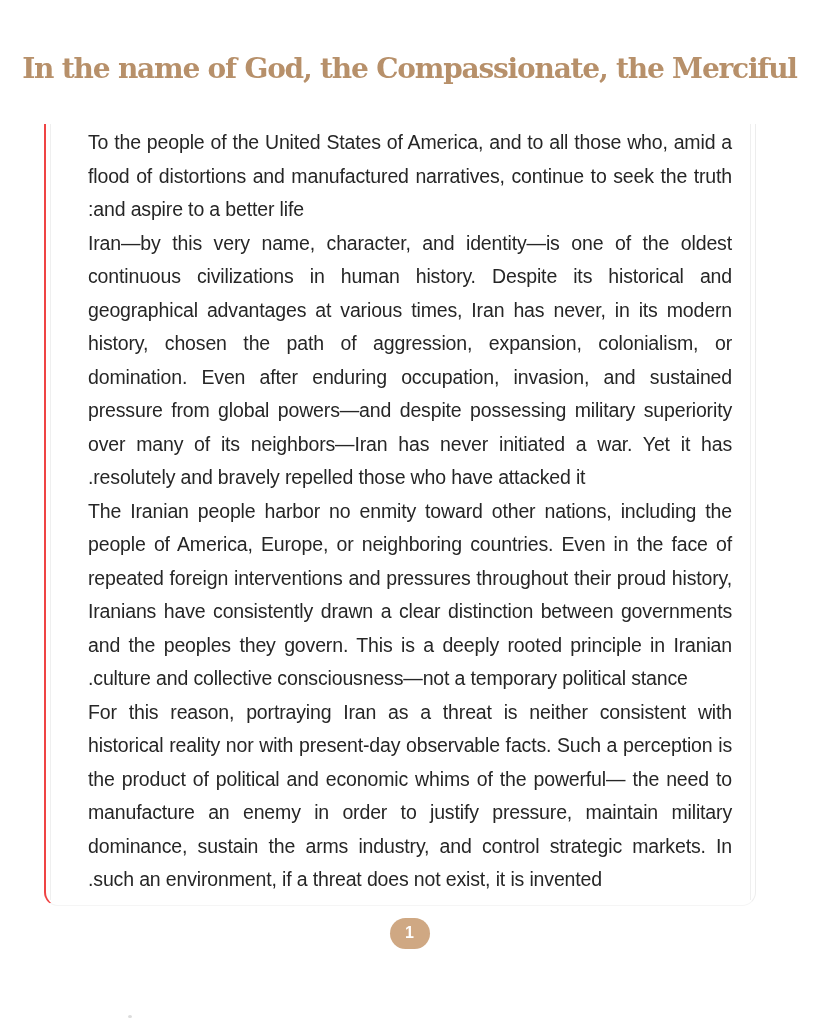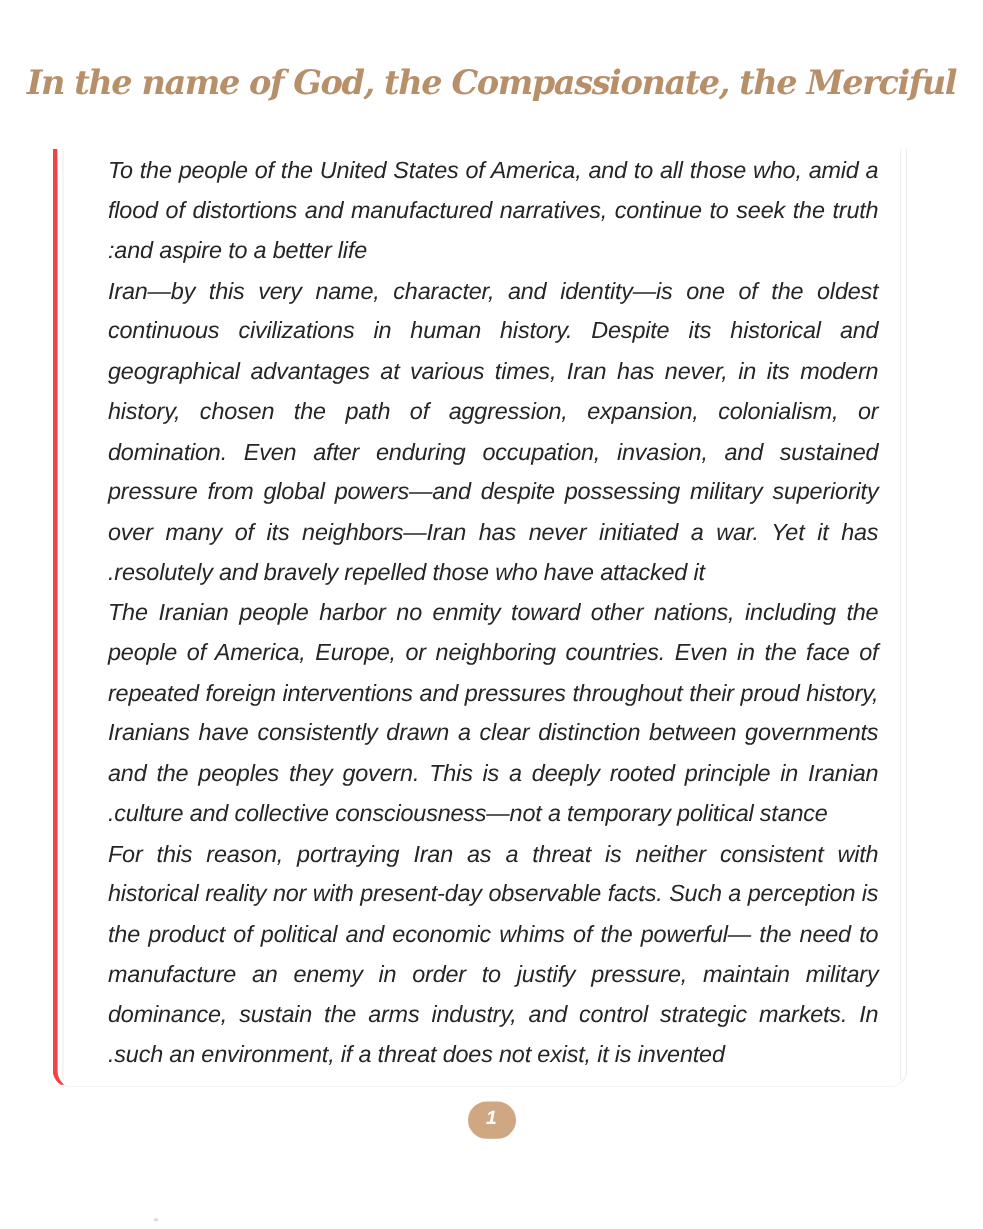--- a/index.html
+++ b/index.html
@@ -8,39 +8,38 @@
     background: #ffffff;
   }
   .page {
     position: relative;
     width: 819px;
     height: 1024px;
     margin: 0 auto;
     background: #ffffff;
     overflow: hidden;
     font-family: "Liberation Sans", sans-serif;
-    font-style: italic;
   }
   .title {
     margin: 0;
     padding-top: 50px;
     text-align: center;
     font-family: "DejaVu Serif", serif;
     font-weight: 700;
     font-size: 28px;
     line-height: 38px;
     letter-spacing: -1.2px;
     color: var(--title-color, #b7906a);
     white-space: nowrap;
   }
   
   .card {
     position: relative;
     margin: 36px 63px 0 44px;
-    border-left: 4px solid #ef4444;
+    border-left: 2px solid #ef4444;
     border-right: 1px solid #ededed;
     border-bottom: 1px solid #f5f5f5;
     border-radius: 0 0 14px 14px;
     padding: 2px 0 8px 0;
   }
   .card::before,
   .card::after {
     content: "";
     position: absolute;
     top: 0;

